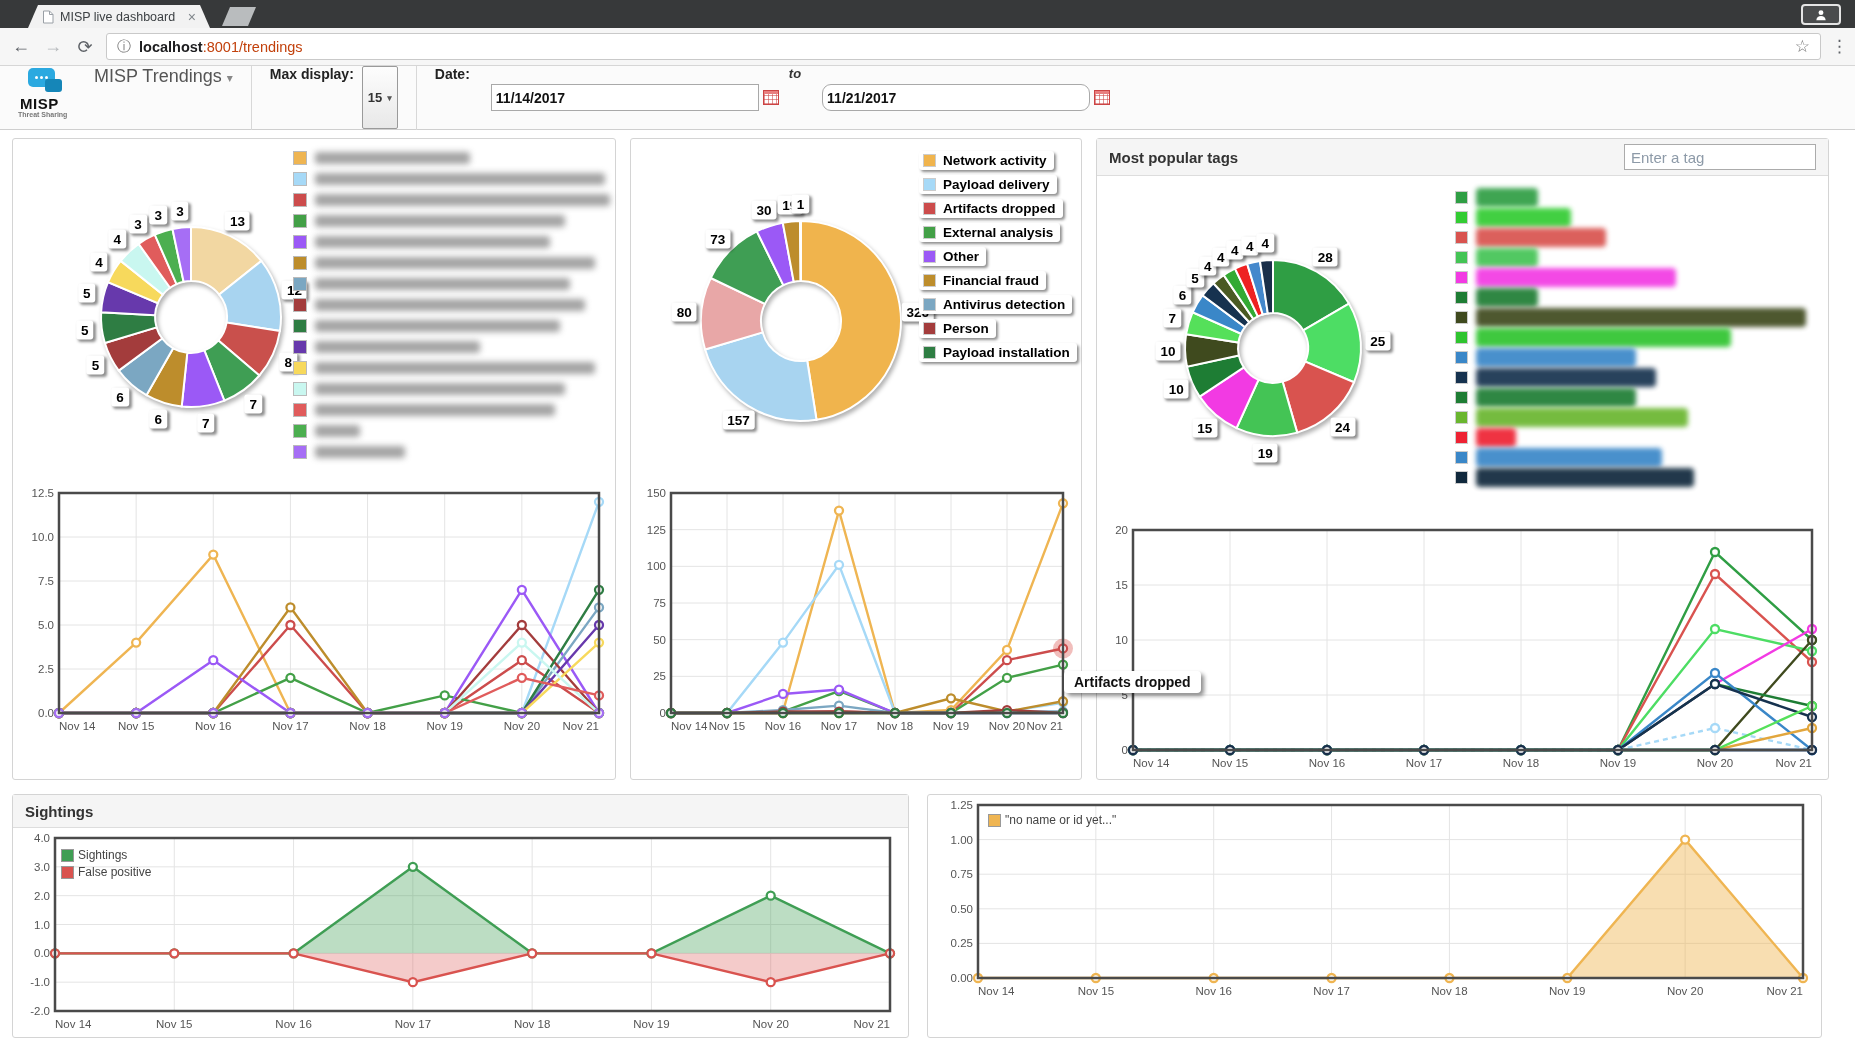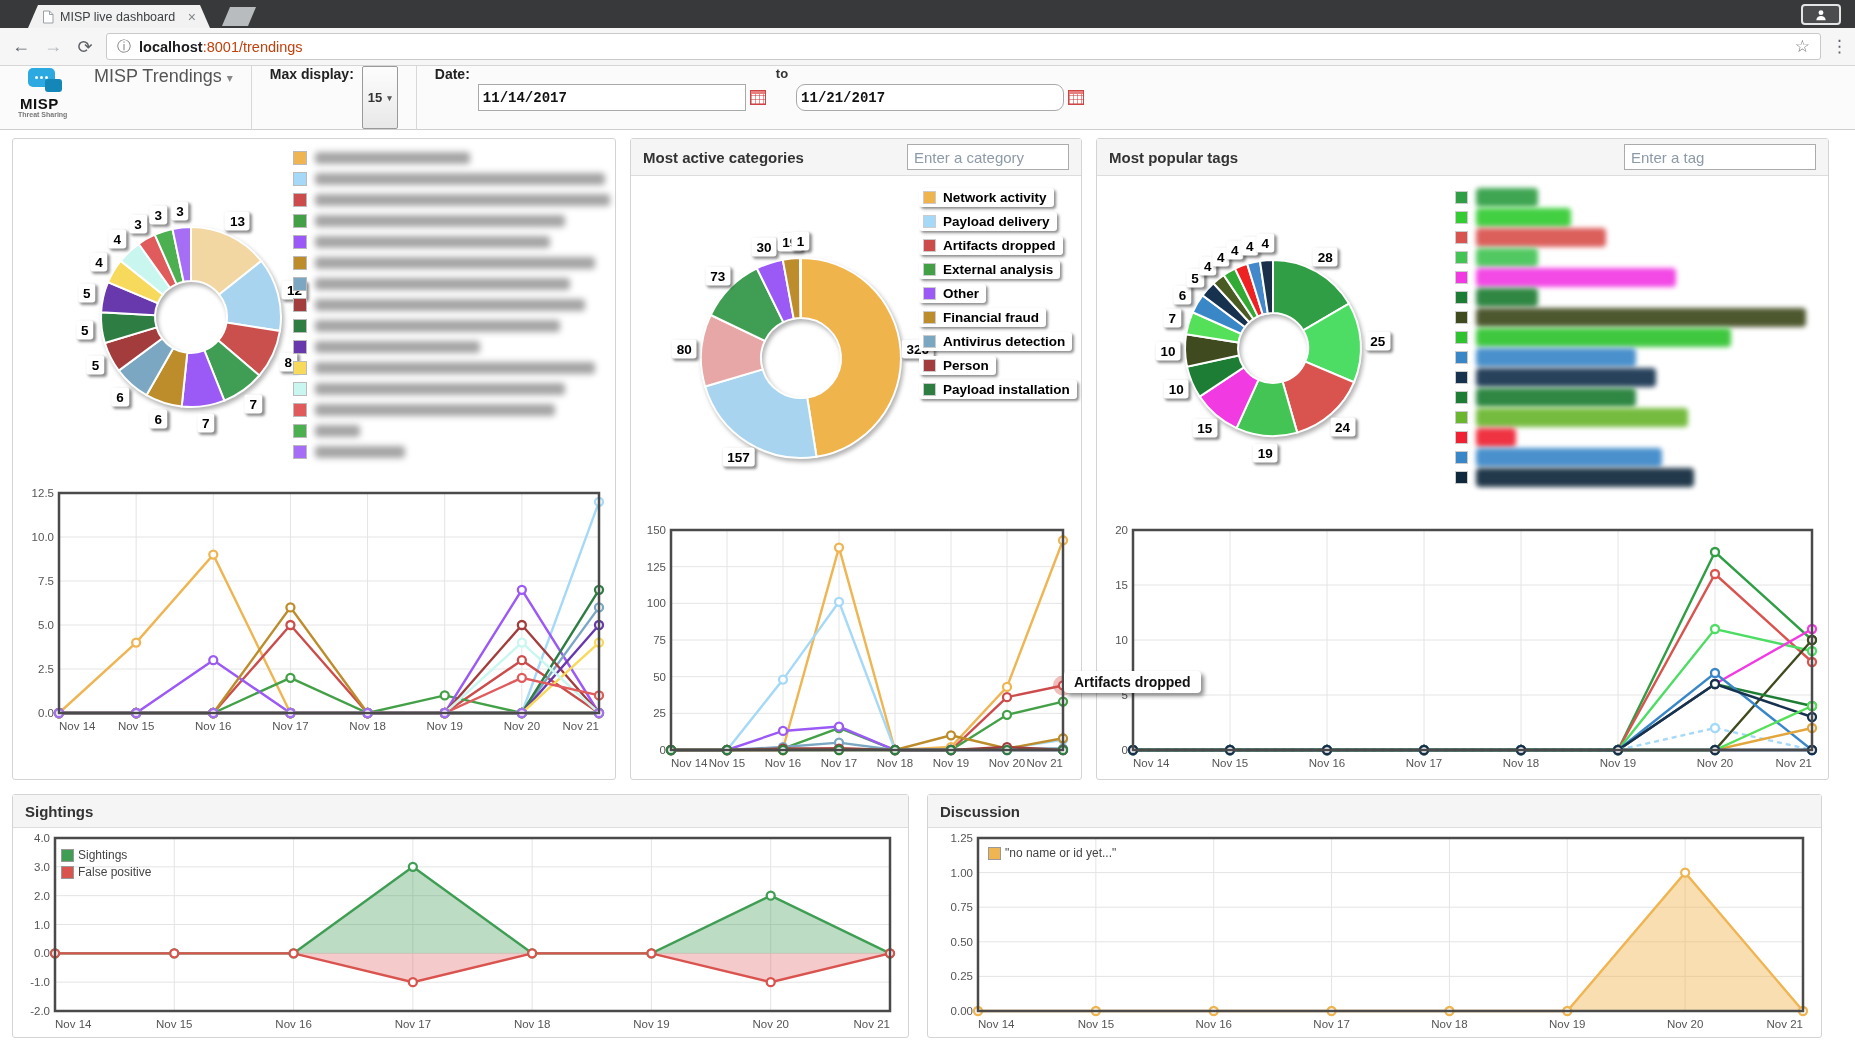--- a/index.html
+++ b/index.html
@@ -43,27 +43,27 @@
   .logo-text { position:absolute; left:8px; top:29px; font-weight:bold; font-size:15px; color:#111; letter-spacing:.5px; }
   .logo-sub { position:absolute; left:6px; top:45px; font-size:7px; color:#777; font-weight:bold; }
   .nav-title { font-size:18px; color:#555; margin-left:16px; white-space:nowrap; }
   .caret { color:#888; font-size:12px; }
   .vsep { width:1px; height:64px; background:#d8d8d8; margin:0 18px; }
   .hdr-label { font-weight:bold; font-size:14px; color:#222; }
   .select-box { margin-left:8px; border:1px solid #9a9a9a; border-radius:2px; background:linear-gradient(#fdfdfd,#e8e8e8);
     padding:2px 5px; font-size:13px; font-weight:bold; display:flex; gap:5px; align-items:center; }
   .select-box .caret { font-size:9px; color:#555; }
   .date-input { height:27px; border:1px solid #a9a9a9; background:#fff; font-weight:bold; font-size:14px;
-    padding:5px 4px; font-family:Liberation Mono, monospace; color:#111; }
+    padding:5px 4px; font-family:Liberation Sans, sans-serif; color:#111;margin-left:13px; }
   .date-wrap { position:relative; margin-left:8px; display:flex; align-items:center; }
   .cal-ico { width:16px; height:15px; margin-left:4px; border:1px solid #cc4444; background-color:#fff;
     background-image:linear-gradient(#e87f7f 0 3px, rgba(0,0,0,0) 3px),
       repeating-linear-gradient(90deg, rgba(204,68,68,.55) 0 1px, rgba(0,0,0,0) 1px 4px),
       repeating-linear-gradient(rgba(204,68,68,.55) 0 1px, rgba(0,0,0,0) 1px 4px); }
-  .to-label { font-weight:bold; margin:0 8px 0 10px; }
+  .to-label { font-weight:bold; margin:0 8px 0 10px;font-style:italic; }
 
   
   .main { padding:8px 12px 0 12px; background:#fff; }
   .top-row { display:flex; gap:14px; }
   .bottom-row { display:flex; gap:18px; margin-top:14px; }
   .panel { background:#fff; border:1px solid #d4d4d4; border-radius:3px; }
   .panel-head { height:37px; background:#f5f5f5; border-bottom:1px solid #ddd; display:flex;
     align-items:center; padding:0 12px; justify-content:space-between; }
   .panel-title { font-weight:bold; font-size:15px; color:#333; }
   .panel-search { width:192px; height:26px; border:1px solid #ababab; padding:0 6px; font-size:15px;
@@ -425,24 +425,20 @@
               <text class="tick-label" x="192.28571428571428" y="243" text-anchor="middle">Nov 16</text>
               <text class="tick-label" x="269.42857142857144" y="243" text-anchor="middle">Nov 17</text>
               <text class="tick-label" x="346.57142857142856" y="243" text-anchor="middle">Nov 18</text>
               <text class="tick-label" x="423.7142857142857" y="243" text-anchor="middle">Nov 19</text>
               <text class="tick-label" x="500.85714285714283" y="243" text-anchor="middle">Nov 20</text>
               <text class="tick-label" x="578" y="243" text-anchor="end">Nov 21</text>
             </svg></div>
       </div>
 
       <div class="panel p-categories">
-        <div class="panel-head">
-          <span class="panel-title">Most active categories</span>
-          <input class="panel-search" style="width: 162px;" placeholder="Enter a category">
-        </div>
         <div class="donut-row">
           <div class="donut-wrap" id="donut-categories" style="left:0;top:0"><svg width="340" height="348">
                 <path d="M170.00,82.00 A100,100 0 0 1 185.51,280.79 L176.20,221.52 A40,40 0 0 0 170.00,142.00 Z" fill="#f0b44d" stroke="#fff" stroke-width="2"></path>
                 <path d="M185.51,280.79 A100,100 0 0 1 74.13,210.45 L131.65,193.38 A40,40 0 0 0 176.20,221.52 Z" fill="#a8d4f0" stroke="#fff" stroke-width="2"></path>
                 <path d="M74.13,210.45 A100,100 0 0 1 79.71,139.02 L133.88,164.81 A40,40 0 0 0 131.65,193.38 Z" fill="#e8a7a7" stroke="#fff" stroke-width="2"></path>
                 <path d="M79.71,139.02 A100,100 0 0 1 125.79,92.30 L152.32,146.12 A40,40 0 0 0 133.88,164.81 Z" fill="#3f9e54" stroke="#fff" stroke-width="2"></path>
                 <path d="M125.79,92.30 A100,100 0 0 1 151.78,83.67 L162.71,142.67 A40,40 0 0 0 152.32,146.12 Z" fill="#9b59f6" stroke="#fff" stroke-width="2"></path>
                 <path d="M151.78,83.67 A100,100 0 0 1 169.08,82.00 L169.63,142.00 A40,40 0 0 0 162.71,142.67 Z" fill="#bd8d2c" stroke="#fff" stroke-width="2"></path>
                 <path d="M169.08,82.00 A100,100 0 0 1 170.00,82.00 L170.00,142.00 A40,40 0 0 0 169.63,142.00 Z" fill="#a8d4f0" stroke="#fff" stroke-width="2"></path>
               </svg><div class="pie-label" style="left: 286.646px; top: 172.9px;">326</div><div class="pie-label" style="left: 107.526px; top: 280.924px;">157</div><div class="pie-label" style="left: 53.3544px; top: 172.9px;">80</div><div class="pie-label" style="left: 86.7021px; top: 99.8388px;">73</div><div class="pie-label" style="left: 133.132px; top: 70.9605px;">30</div><div class="pie-label" style="left: 158.765px; top: 65.5406px;">19</div><div class="pie-label" style="left: 169.464px; top: 65.0012px;">1</div></div>
@@ -892,23 +888,20 @@
                 <span class="cl-label">Sightings</span>
               </div>
               <div class="cl-row">
                 <span class="cl-sq" style="background: rgb(217, 83, 79);"></span>
                 <span class="cl-label">False positive</span>
               </div>
             </div>
         </div>
       </div>
       <div class="panel p-discussion">
-        <div class="panel-head" style="height:33px">
-          <span class="panel-title">Discussion</span>
-        </div>
         <div class="linechart" id="chart-discussion" style="margin-left:8px;margin-top:2px"><svg width="879" height="207">
               <rect x="42" y="8" width="825" height="173" fill="#fff"></rect>
               <line x1="42" x2="867" y1="146.4" y2="146.4" stroke="#e4e4e4" stroke-width="1"></line>
               <line x1="42" x2="867" y1="111.8" y2="111.8" stroke="#e4e4e4" stroke-width="1"></line>
               <line x1="42" x2="867" y1="77.2" y2="77.2" stroke="#e4e4e4" stroke-width="1"></line>
               <line x1="42" x2="867" y1="42.599999999999994" y2="42.599999999999994" stroke="#e4e4e4" stroke-width="1"></line>
               <line x1="159.85714285714286" x2="159.85714285714286" y1="181" y2="8" stroke="#e4e4e4" stroke-width="1"></line>
               <line x1="277.7142857142857" x2="277.7142857142857" y1="181" y2="8" stroke="#e4e4e4" stroke-width="1"></line>
               <line x1="395.57142857142856" x2="395.57142857142856" y1="181" y2="8" stroke="#e4e4e4" stroke-width="1"></line>
               <line x1="513.4285714285714" x2="513.4285714285714" y1="181" y2="8" stroke="#e4e4e4" stroke-width="1"></line>

